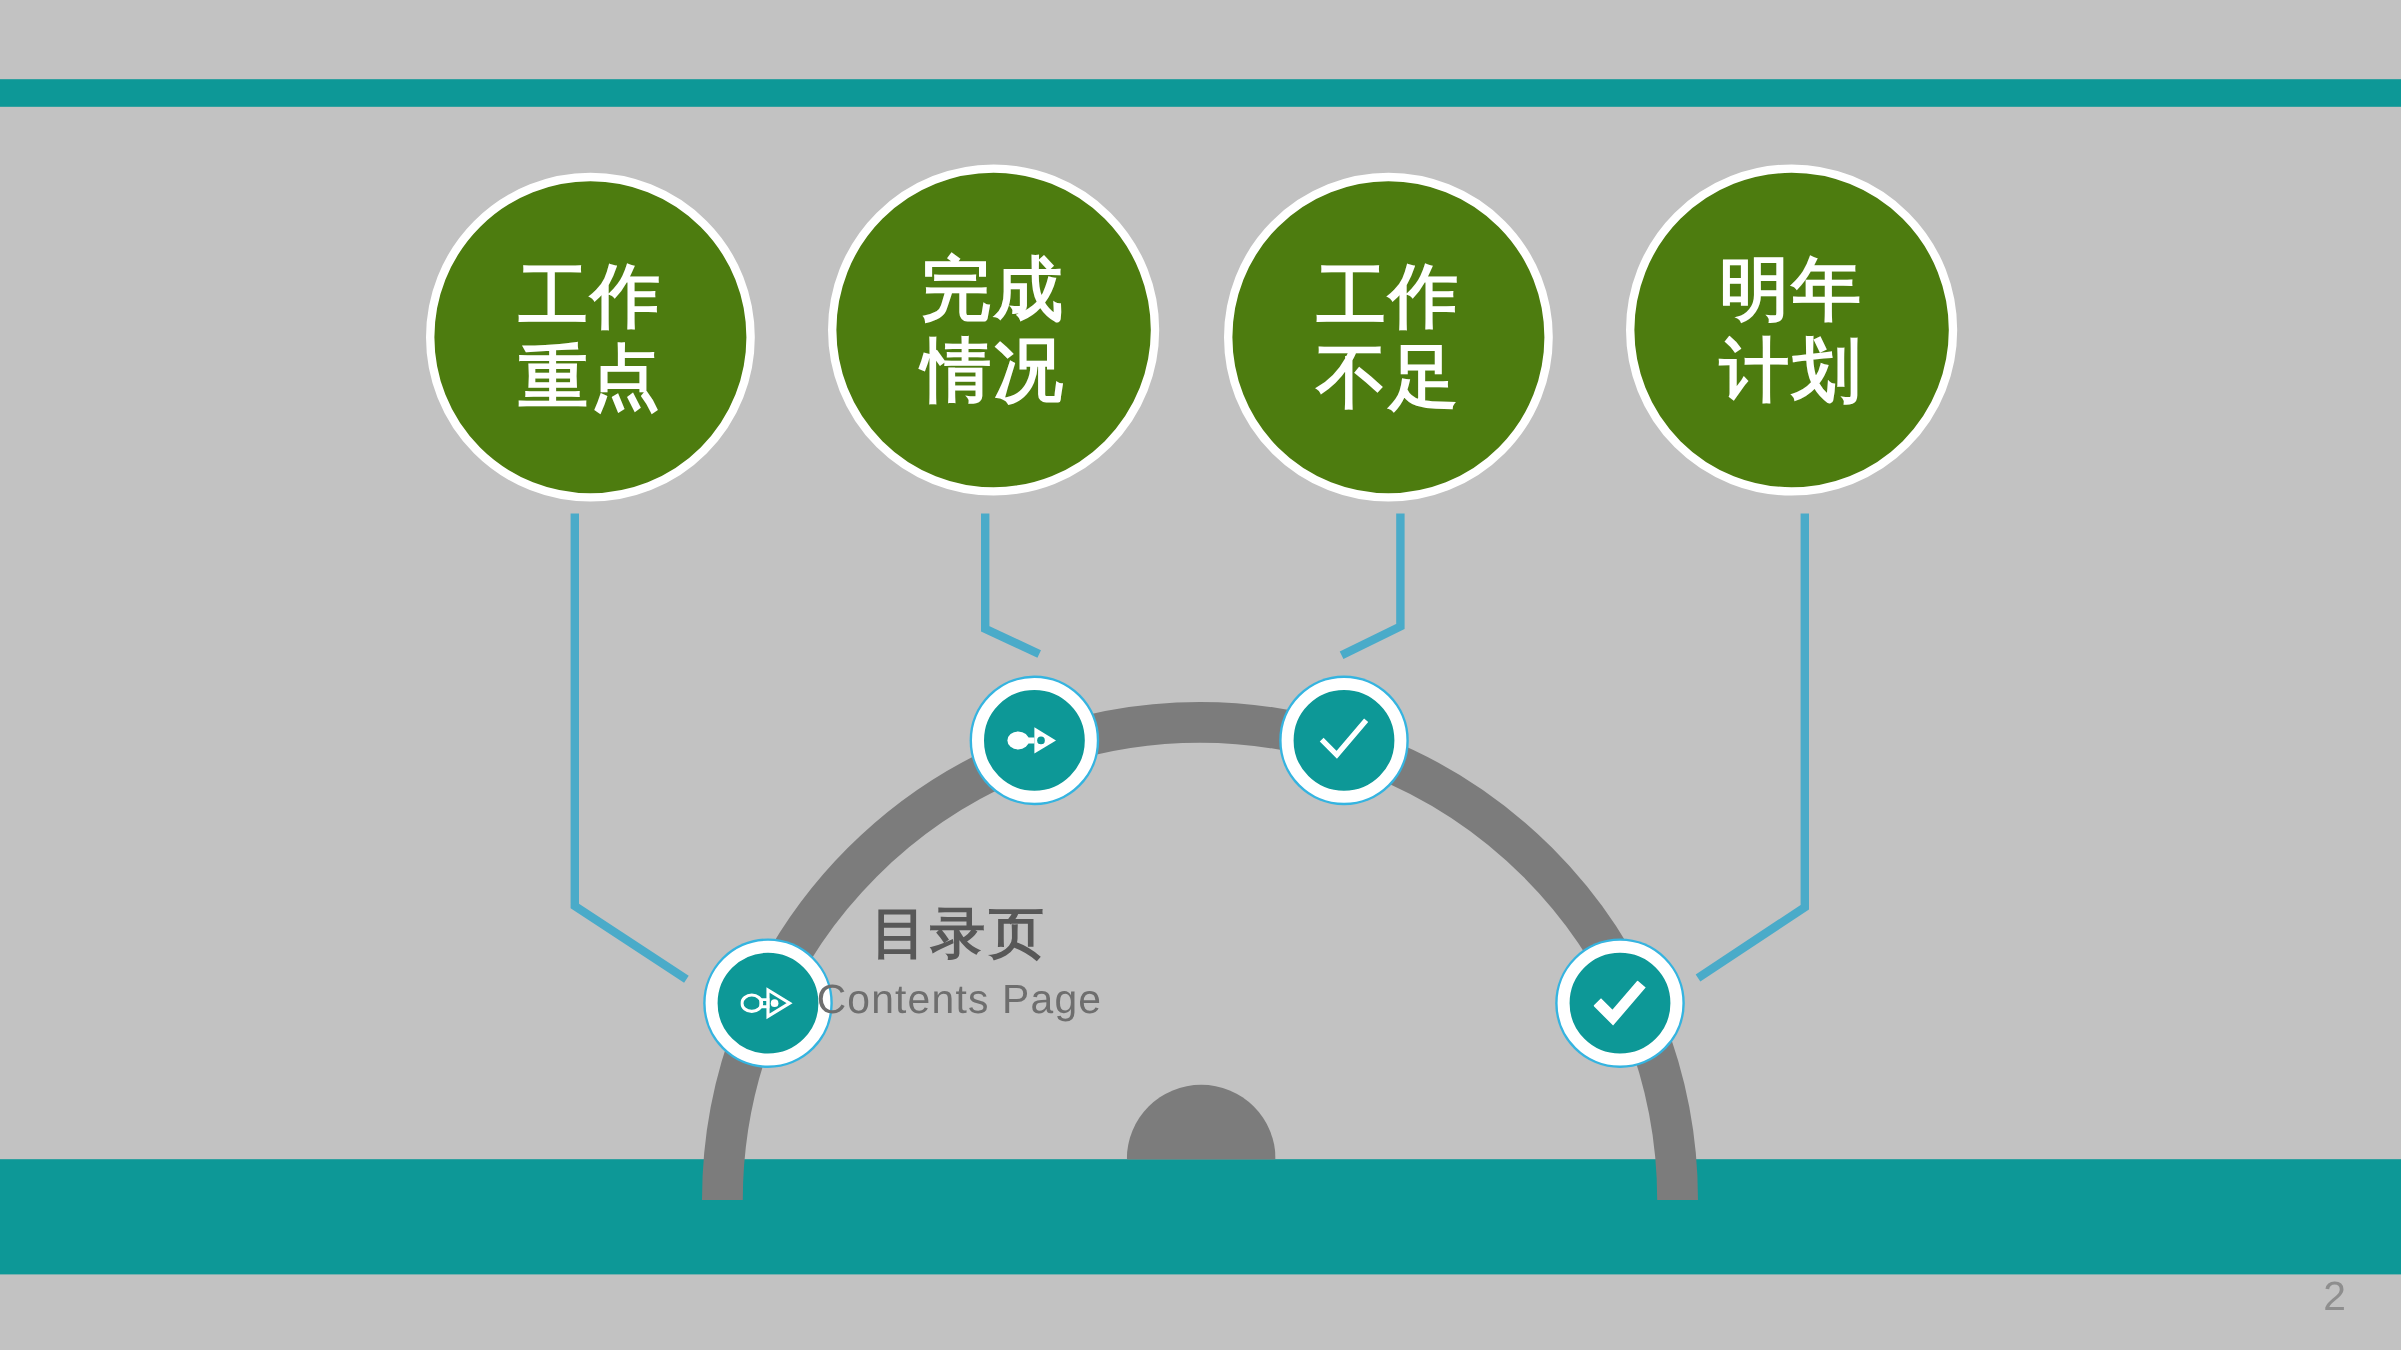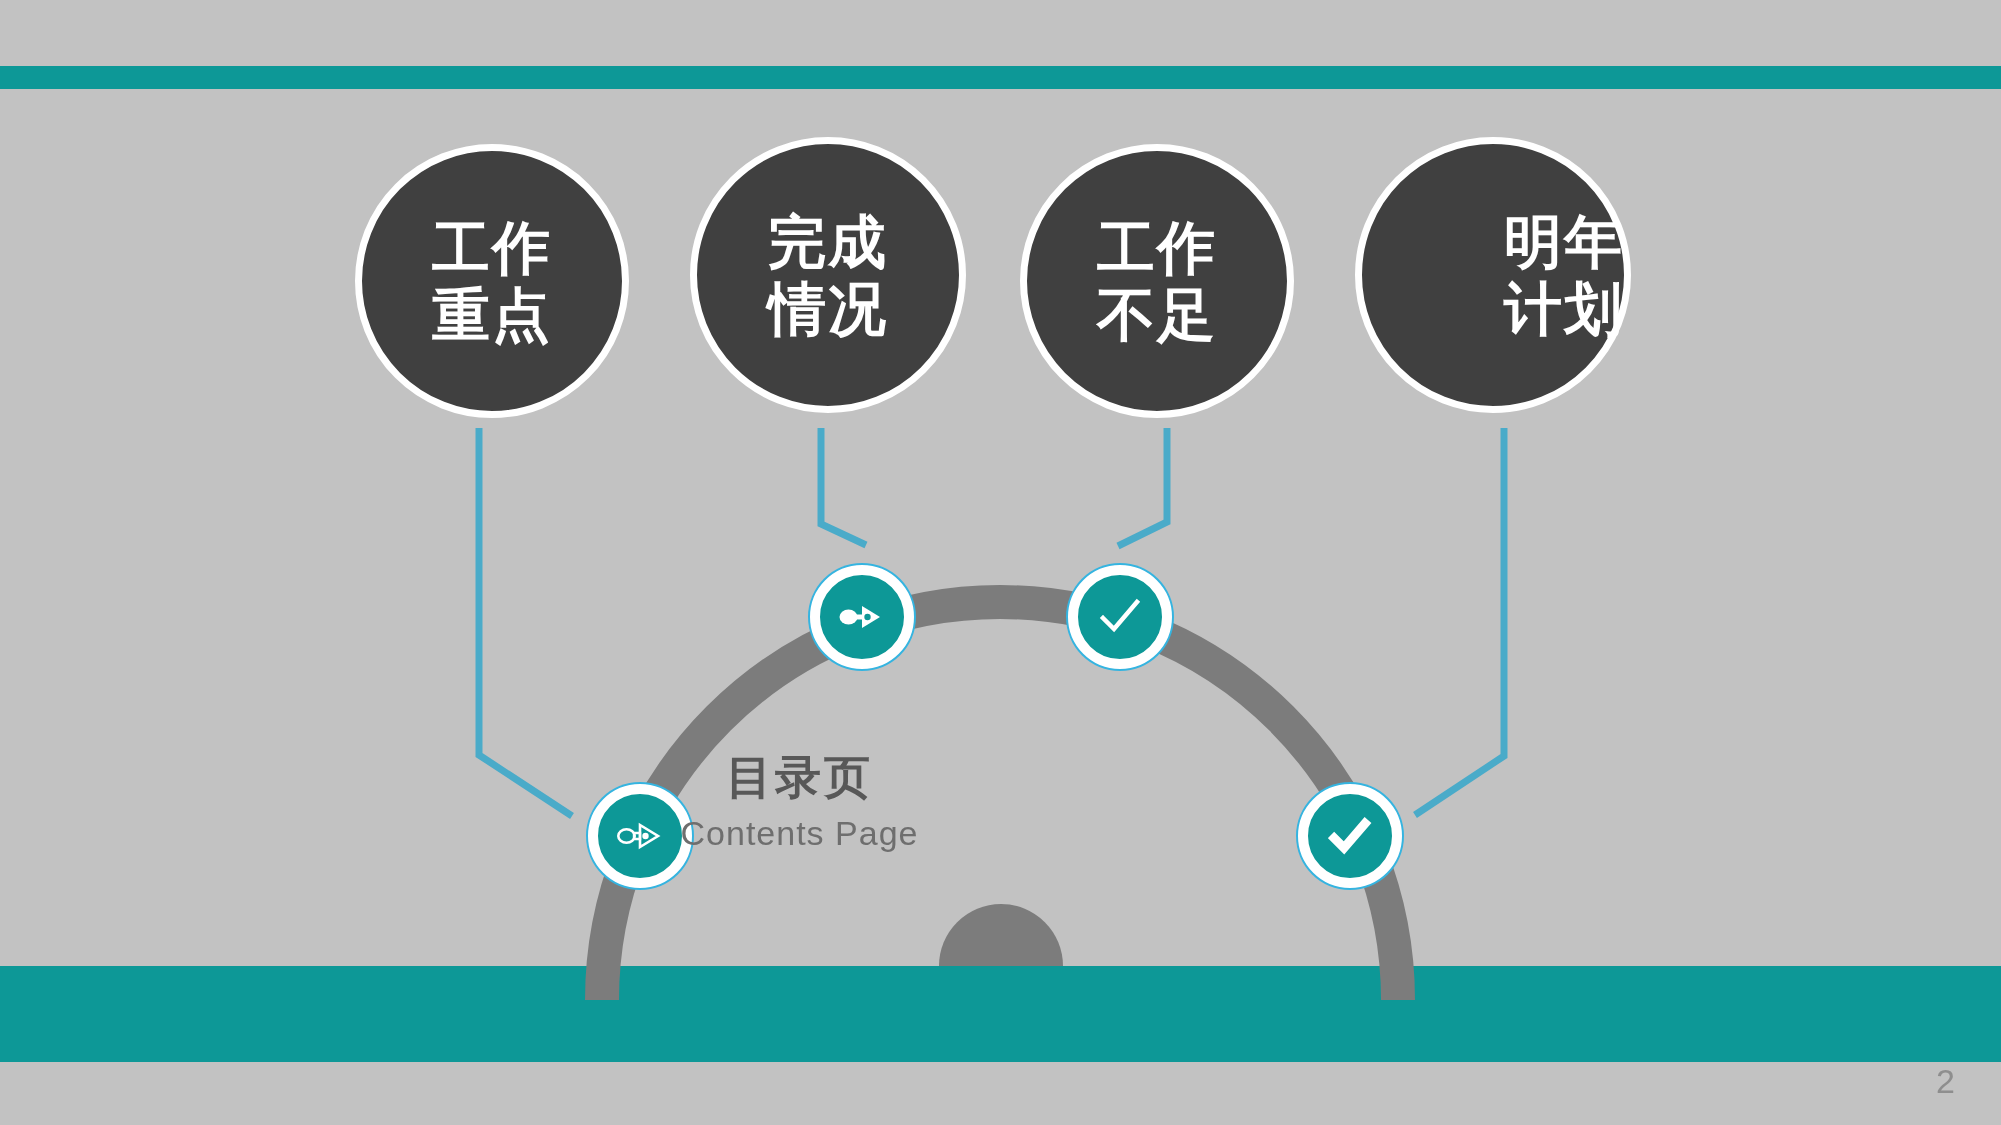--- a/index.html
+++ b/index.html
@@ -41,42 +41,42 @@
     left: 0;
     top: 0;
     width: 2001px;
     height: 1125px;
   }
 
   
   .topic {
     position: absolute;
     border-radius: 50%;
-    background: #404040;
+    background: #4d7c0f;
     border: 7px solid #ffffff;
     box-sizing: border-box;
     display: flex;
     flex-direction: column;
     align-items: center;
     justify-content: center;
     color: #ffffff;
     font-weight: bold;
     letter-spacing: 2px;
     line-height: 1.16;
     user-select: none;
   }
   .topic .tline {
     display: block;
     white-space: nowrap;
   }
 
   #topic-0 { left: 355px; top: 144px; width: 274px; height: 274px; font-size: 58px; }
   #topic-1 { left: 690px; top: 137px; width: 276px; height: 276px; font-size: 58px; text-align: right; }
   #topic-2 { left: 1020px; top: 144px; width: 274px; height: 274px; font-size: 58px; }
-  #topic-3 { left: 1355px; top: 137px; width: 276px; height: 276px; font-size: 58px; align-items: flex-end; }
+  #topic-3 { left: 1355px; top: 137px; width: 276px; height: 276px; font-size: 58px; }
 
   
   .node {
     position: absolute;
     border-radius: 50%;
     background: #0d9897;
     border: 10px solid #ffffff;
     box-sizing: border-box;
     box-shadow: 0 0 0 2px #35b4e0;
     display: flex;

